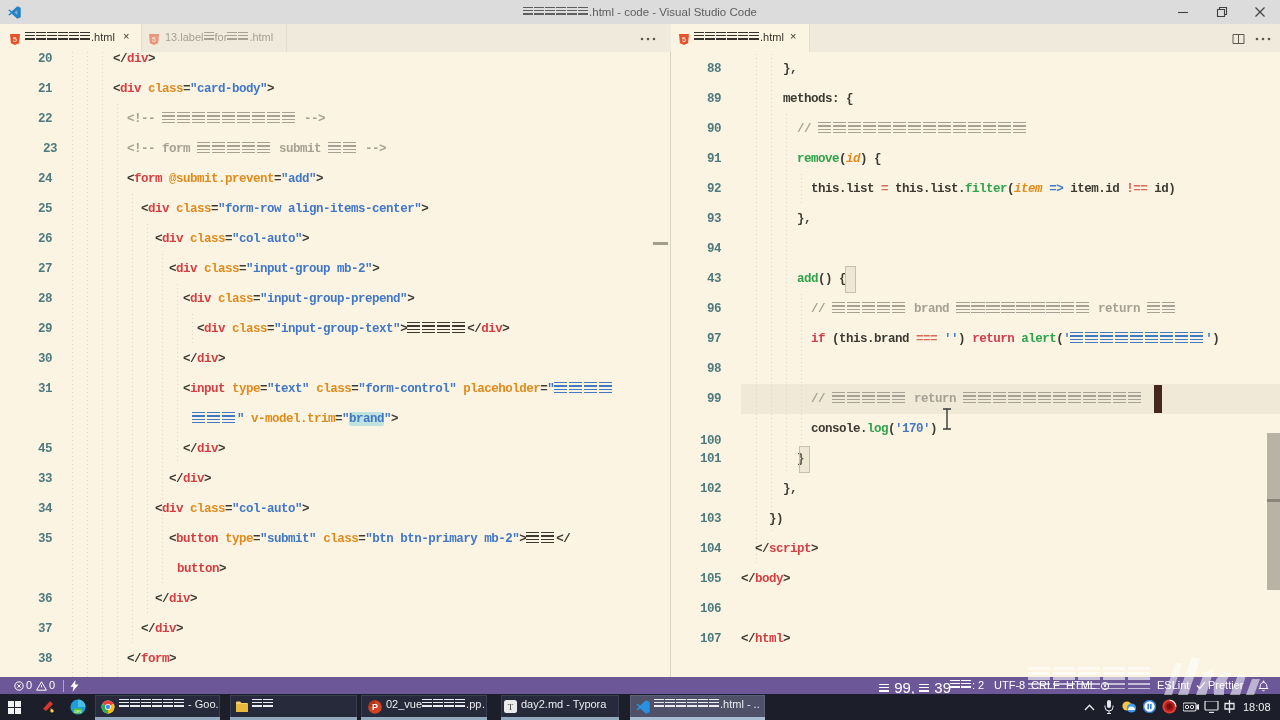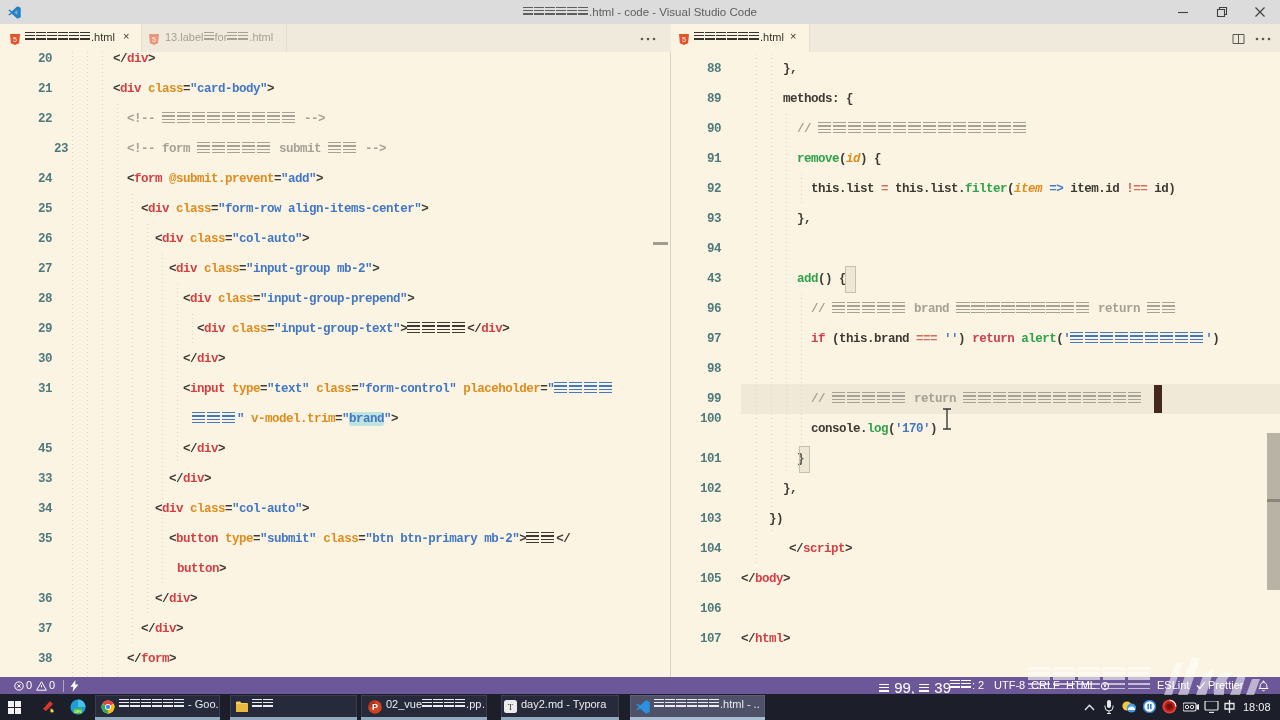--- a/index.html
+++ b/index.html
@@ -116,21 +116,21 @@
 <div class="gd" style="left:771px;top:2px;height:480px"></div>
 <div class="gd" style="left:786px;top:62px;height:360px"></div>
 <div class="gd" style="left:801px;top:122px;height:30px"></div>
 <div class="gd" style="left:801px;top:242px;height:150px"></div>
 <div class="num" style="top:-8px;left:0px;width:52px">20</div>
 <div class="ln" style="top:-8px;left:57px">        &lt;/<span class="t">div</span>&gt;</div>
 <div class="num" style="top:22px;left:0px;width:52px">21</div>
 <div class="ln" style="top:22px;left:57px">        &lt;<span class="t">div</span> <span class="a">class</span>=<span class="s">"card-body"</span>&gt;</div>
 <div class="num" style="top:52px;left:0px;width:52px">22</div>
 <div class="ln" style="top:52px;left:57px"><span class="c">          &lt;!-- </span><i class="cj c" style="width:135px"></i><span class="c"> --&gt;</span></div>
-<div class="num" style="top:82px;left:16px;width:52px">23</div>
+<div class="num" style="top:82px;left:5px;width:52px">23</div>
 <div class="ln" style="top:82px;left:57px"><span class="c">          &lt;!-- form </span><i class="cj c" style="width:75px"></i><span class="c"> submit </span><i class="cj c" style="width:30px"></i><span class="c"> --&gt;</span></div>
 <div class="num" style="top:112px;left:0px;width:52px">24</div>
 <div class="ln" style="top:112px;left:57px">          &lt;<span class="t">form</span> <span class="a">@submit.prevent</span>=<span class="s">"add"</span>&gt;</div>
 <div class="num" style="top:142px;left:0px;width:52px">25</div>
 <div class="ln" style="top:142px;left:57px">            &lt;<span class="t">div</span> <span class="a">class</span>=<span class="s">"form-row align-items-center"</span>&gt;</div>
 <div class="num" style="top:172px;left:0px;width:52px">26</div>
 <div class="ln" style="top:172px;left:57px">              &lt;<span class="t">div</span> <span class="a">class</span>=<span class="s">"col-auto"</span>&gt;</div>
 <div class="num" style="top:202px;left:0px;width:52px">27</div>
 <div class="ln" style="top:202px;left:57px">                &lt;<span class="t">div</span> <span class="a">class</span>=<span class="s">"input-group mb-2"</span>&gt;</div>
 <div class="num" style="top:232px;left:0px;width:52px">28</div>
@@ -172,30 +172,30 @@
 <div class="num" style="top:182px;left:660px;width:61px">94</div>
 <div class="num" style="top:212px;left:660px;width:61px">43</div>
 <div class="ln" style="top:212px;left:741px">        <span class="g">add</span>() {</div>
 <div class="num" style="top:242px;left:660px;width:61px">96</div>
 <div class="ln" style="top:242px;left:741px"><span class="c">          // </span><i class="cj c" style="width:75px"></i><span class="c"> brand </span><i class="cj c" style="width:105px"></i><i class="cj c" style="width:15px"></i><i class="cj c" style="width:15px"></i><span class="c"> return </span><i class="cj c" style="width:30px"></i></div>
 <div class="num" style="top:272px;left:660px;width:61px">97</div>
 <div class="ln" style="top:272px;left:741px">          <span class="k">if</span> (this.brand <span class="o">===</span> <span class="s">''</span>) <span class="k">return</span> <span class="g">alert</span>(<span class="s">'</span><i class="cj s" style="width:120px"></i><i class="cj s" style="width:15px"></i><span class="s">'</span>)</div>
 <div class="num" style="top:302px;left:660px;width:61px">98</div>
 <div class="num" style="top:332px;left:660px;width:61px">99</div>
 <div class="ln" style="top:332px;left:741px"><span class="c">          // </span><i class="cj c" style="width:75px"></i><span class="c"> return </span><i class="cj c" style="width:30px"></i><i class="cj c" style="width:15px"></i><i class="cj c" style="width:135px"></i></div>
-<div class="num" style="top:352px;left:660px;width:61px">100</div>
+<div class="num" style="top:374px;left:660px;width:61px">100</div>
 <div class="ln" style="top:362px;left:741px">          console.<span class="g">log</span>(<span class="s">'170'</span>)</div>
 <div class="num" style="top:392px;left:660px;width:61px">101</div>
 <div class="ln" style="top:392px;left:741px">        }</div>
 <div class="num" style="top:422px;left:660px;width:61px">102</div>
 <div class="ln" style="top:422px;left:741px">      },</div>
 <div class="num" style="top:452px;left:660px;width:61px">103</div>
 <div class="ln" style="top:452px;left:741px">    })</div>
 <div class="num" style="top:482px;left:660px;width:61px">104</div>
-<div class="ln" style="top:482px;left:775px">  &lt;/<span class="t">script</span>&gt;</div>
+<div class="ln" style="top:482px;left:741px">  &lt;/<span class="t">script</span>&gt;</div>
 <div class="num" style="top:512px;left:660px;width:61px">105</div>
 <div class="ln" style="top:512px;left:741px">&lt;/<span class="t">body</span>&gt;</div>
 <div class="num" style="top:542px;left:660px;width:61px">106</div>
 <div class="num" style="top:572px;left:660px;width:61px">107</div>
 <div class="ln" style="top:572px;left:741px">&lt;/<span class="t">html</span>&gt;</div>
 
 <div class="abs" style="left:845px;top:214px;width:11px;height:27px;background:rgba(190,185,165,.22);border:1px solid #C6C1AE"></div>
 <div class="abs" style="left:799px;top:394px;width:11px;height:27px;background:rgba(190,185,165,.22);border:1px solid #C6C1AE"></div>
 
 <div class="abs" style="left:1154px;top:333px;width:8px;height:28px;background:#44281E"></div>

